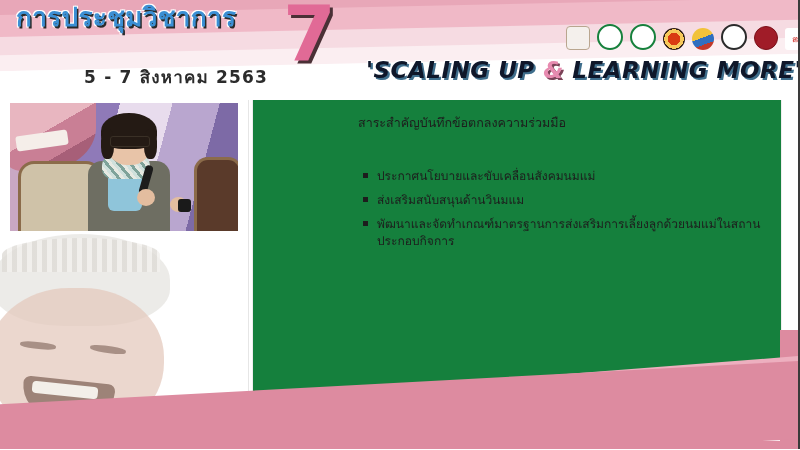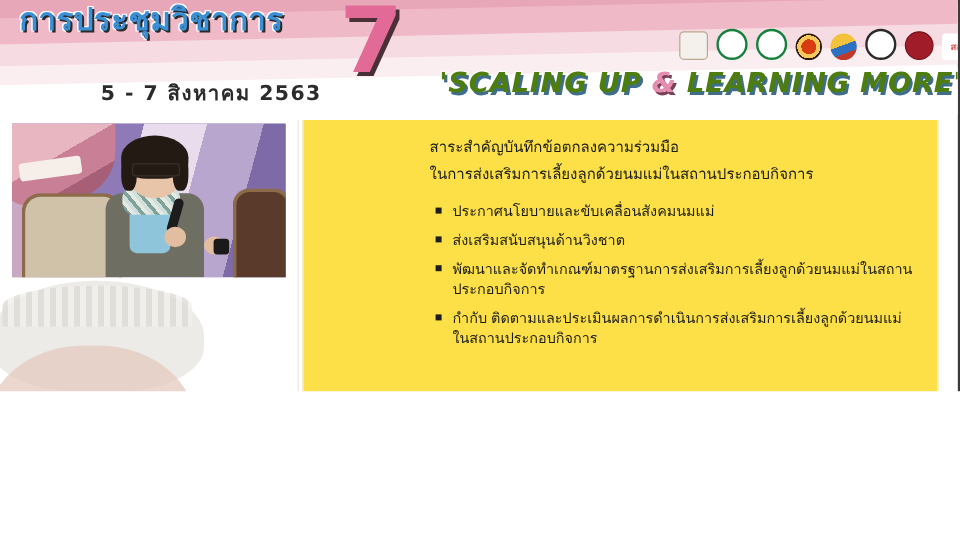--- a/index.html
+++ b/index.html
@@ -1,19 +1,19 @@
 <!DOCTYPE html>
 <html><head>
 <meta charset="utf-8">
 <style>
   html,body{margin:0;padding:0;background:#ffffff;}
   body{width:800px;height:450px;overflow:hidden;
        font-family:"DejaVu Sans","Liberation Sans",sans-serif;}
 
-  #slide{position:relative;width:800px;height:326px;overflow:hidden;
+  #slide{position:relative;width:800px;height:449px;overflow:hidden;
          background:#ffffff;box-sizing:border-box;
          border-right:2px solid #3a3a3a;padding-left:44px;}
 
   
   #header{position:absolute;left:0;top:0;width:800px;height:96px;
           overflow:hidden;background:#ffffff;}
 
   .band{position:absolute;left:-40px;width:900px;}
   .band-a{top:-18px;height:40px;background:#e8a7b8;
           transform:rotate(-1.25deg);transform-origin:left center;}
@@ -47,21 +47,21 @@
   .big-seven{position:absolute;left:283px;top:-4px;font-size:76px;
              font-weight:bold;color:#e16a96;line-height:1;
              font-family:"DejaVu Sans","Liberation Sans",sans-serif;
              text-shadow:3px 3px 0 #4a3036;}
 
   
   .tagline{position:absolute;left:366px;top:57px;white-space:nowrap;
            font-size:23px;font-weight:bold;font-style:italic;
            letter-spacing:.5px;
            font-family:"DejaVu Sans","Liberation Sans",sans-serif;}
-  .tagline .tg{color:#4d7c0f;
+  .tagline .tg{color:#0f172a;
                text-shadow:2px 2px 0 #3f6e8c,-.8px -.8px 0 #ffffff,
                            .8px -.8px 0 #ffffff,-.8px .8px 0 #ffffff;}
   .tagline .amp{color:#e78bb0;
                 text-shadow:2px 2px 0 #7a4257,-.8px -.8px 0 #ffffff,
                             .8px -.8px 0 #ffffff;}
 
   
   .logos{position:absolute;left:566px;top:24px;display:flex;
          align-items:flex-end;gap:7px;}
   .logo{width:22px;height:22px;border-radius:50%;position:relative;
@@ -144,21 +144,21 @@
   .baby-body{position:absolute;left:120px;top:176px;width:140px;height:70px;
              background:#f0ece6;border-radius:40% 20% 0 0;opacity:.8;}
   .baby-arm{position:absolute;left:180px;top:198px;width:70px;height:40px;
             background:#ddcfc6;border-radius:40px;transform:rotate(10deg);opacity:.8;}
 
   .vdivider{position:absolute;left:248px;top:4px;width:1px;height:322px;
             background:#e6e6e6;}
 
   
   .content{position:absolute;left:252px;top:4px;width:530px;height:322px;
-           background:#fde047;border:1px solid #eeeeee;border-top:none;
+           background:#15803d;border:1px solid #eeeeee;border-top:none;
            box-sizing:border-box;}
 
   .heading{position:absolute;left:105px;top:12px;width:410px;
            font-size:12.5px;color:#1d1d1d;line-height:1.72;
            font-family:"DejaVu Sans","Liberation Sans",sans-serif;}
 
   ul.bullets{position:absolute;left:110px;top:68px;width:400px;
              margin:0;padding:0;list-style:none;}
   ul.bullets li{position:relative;padding-left:14px;margin-bottom:7px;
                 font-size:12px;color:#1d1d1d;line-height:1.42;
@@ -248,28 +248,26 @@
       <div class="vid-hand"></div>
       <div class="vid-hand2"></div>
       <div class="vid-rem"></div>
     </div>
 
     <div class="vdivider"></div>
 
     <div class="content">
       <div class="heading">
         <div>สาระสำคัญบันทึกข้อตกลงความร่วมมือ</div>
-        <div>ในการส่งเสริมการเลี้ยงลูกด้วยนมแม่ในสถานประกอบกิจการ</div>
       </div>
 
       <ul class="bullets">
         <li>ประกาศนโยบายและขับเคลื่อนสังคมนมแม่</li>
-        <li>ส่งเสริมสนับสนุนด้านวิงชาต</li>
+        <li>ส่งเสริมสนับสนุนด้านวินมแม</li>
         <li>พัฒนาและจัดทำเกณฑ์มาตรฐานการส่งเสริมการเลี้ยงลูกด้วยนมแม่ในสถานประกอบกิจการ</li>
-        <li>กำกับ ติดตามและประเมินผลการดำเนินการส่งเสริมการเลี้ยงลูกด้วยนมแม่ในสถานประกอบกิจการ</li>
       </ul>
     </div>
 
     <div class="pink-right-lt"></div>
     <div class="pink-right"></div>
     <div class="pink-wedge-lt"></div>
     <div class="pink-wedge"></div>
     <div class="bottom-strip"></div>
   </div>
 

